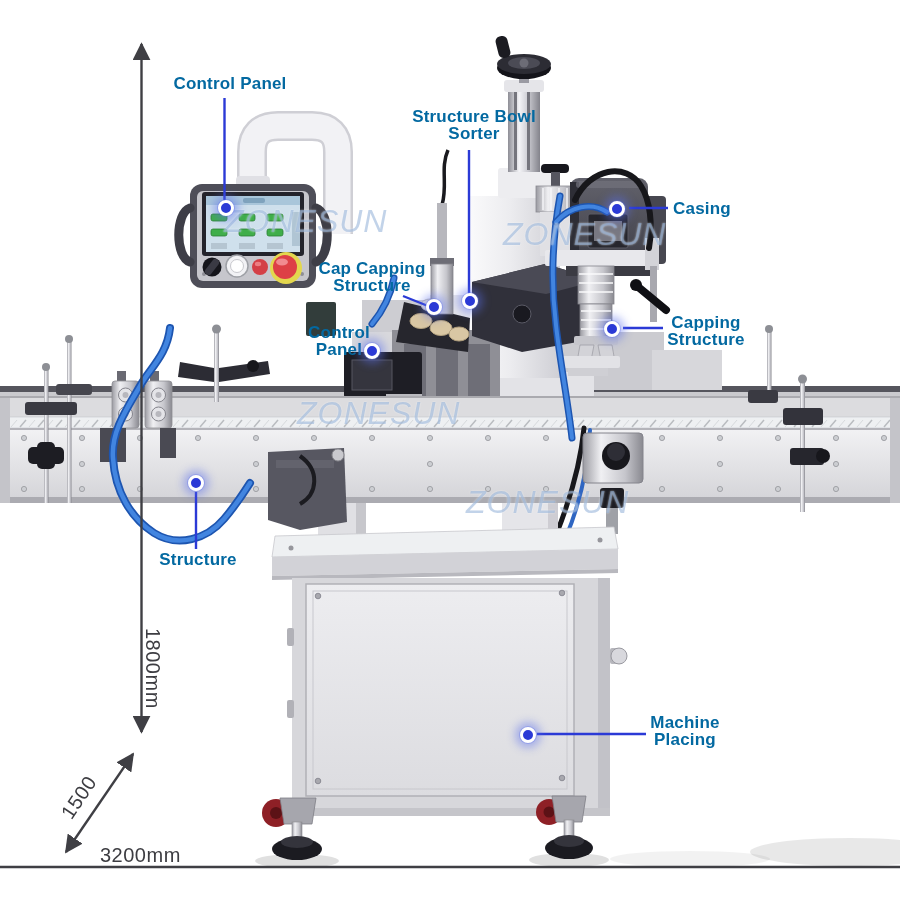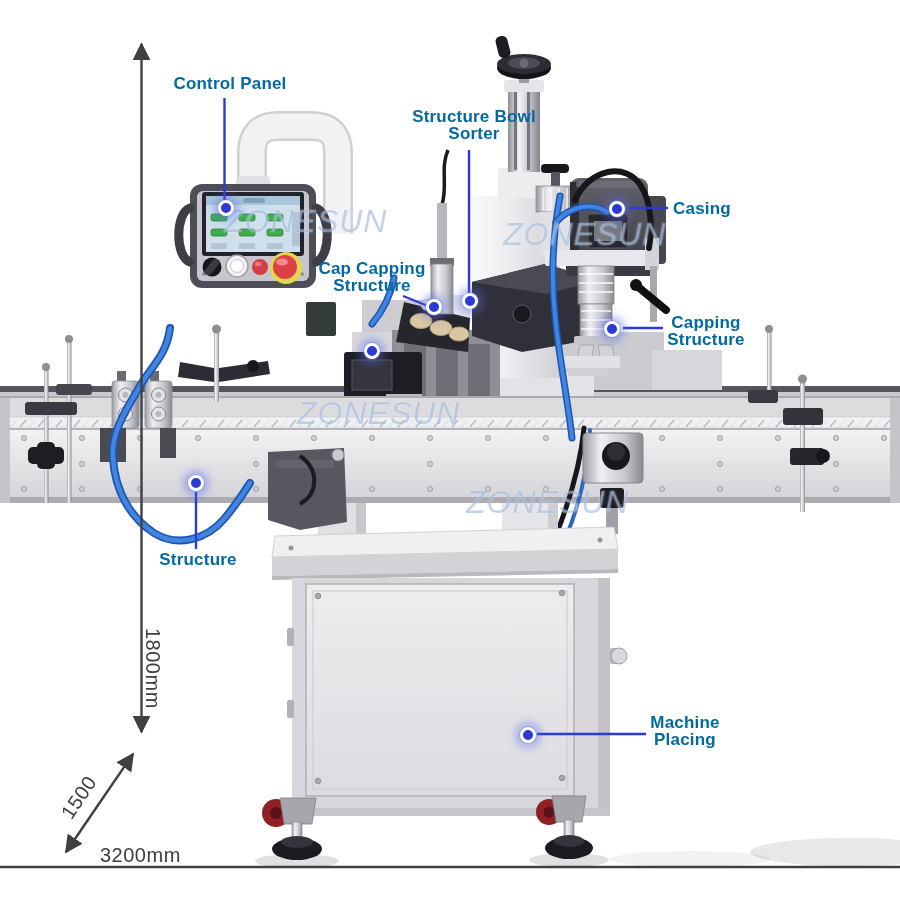--- a/index.html
+++ b/index.html
@@ -397,20 +397,24 @@
     <div>Sorter</div>
   </div>
 
   <div class="callout" style="left:642px;top:200px;width:120px">Casing</div>
 
   <div class="callout" style="left:292px;top:260px;width:160px">
     <div>Cap Capping</div>
     <div>Structure</div>
   </div>
 
+  <div class="callout" style="left:259px;top:324px;width:160px">
+    <div>Control</div>
+    <div>Panel</div>
+  </div>
 
   <div class="callout" style="left:626px;top:314px;width:160px">
     <div>Capping</div>
     <div>Structure</div>
   </div>
 
   <div class="callout" style="left:118px;top:551px;width:160px">Structure</div>
 
   <div class="callout" style="left:605px;top:714px;width:160px">
     <div>Machine</div>

